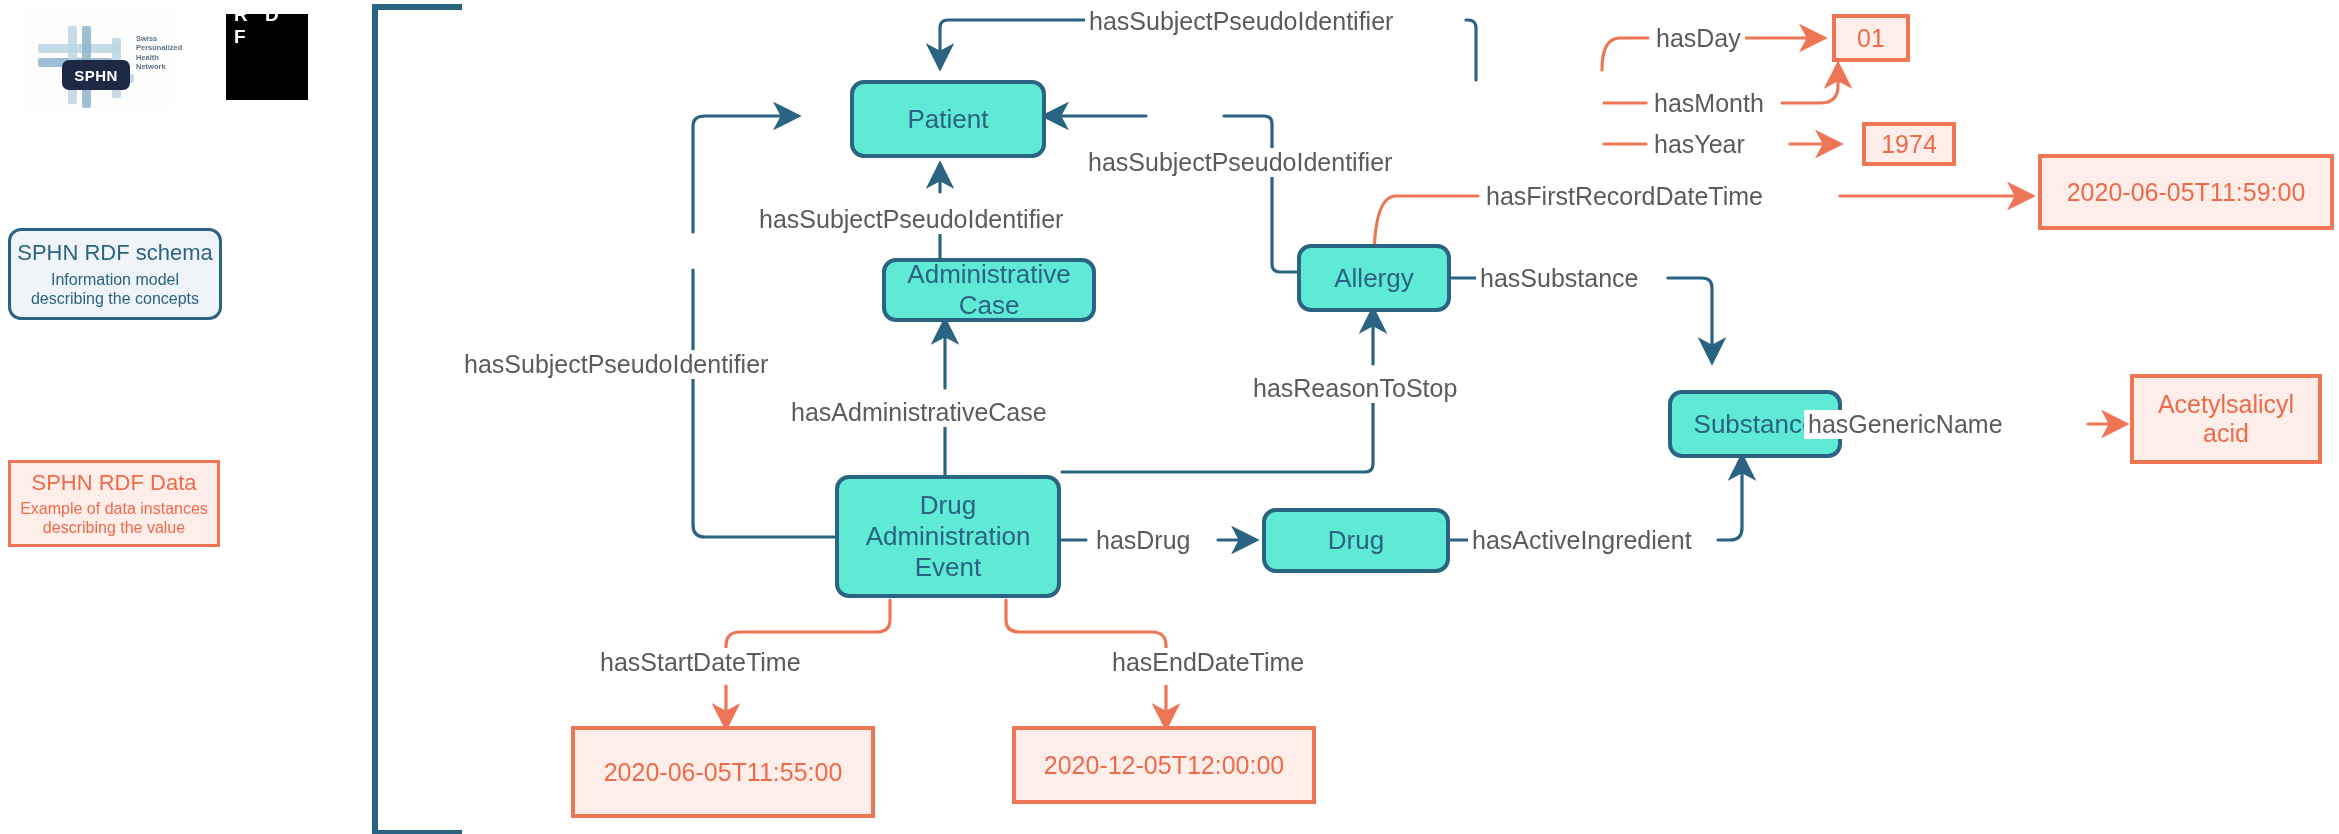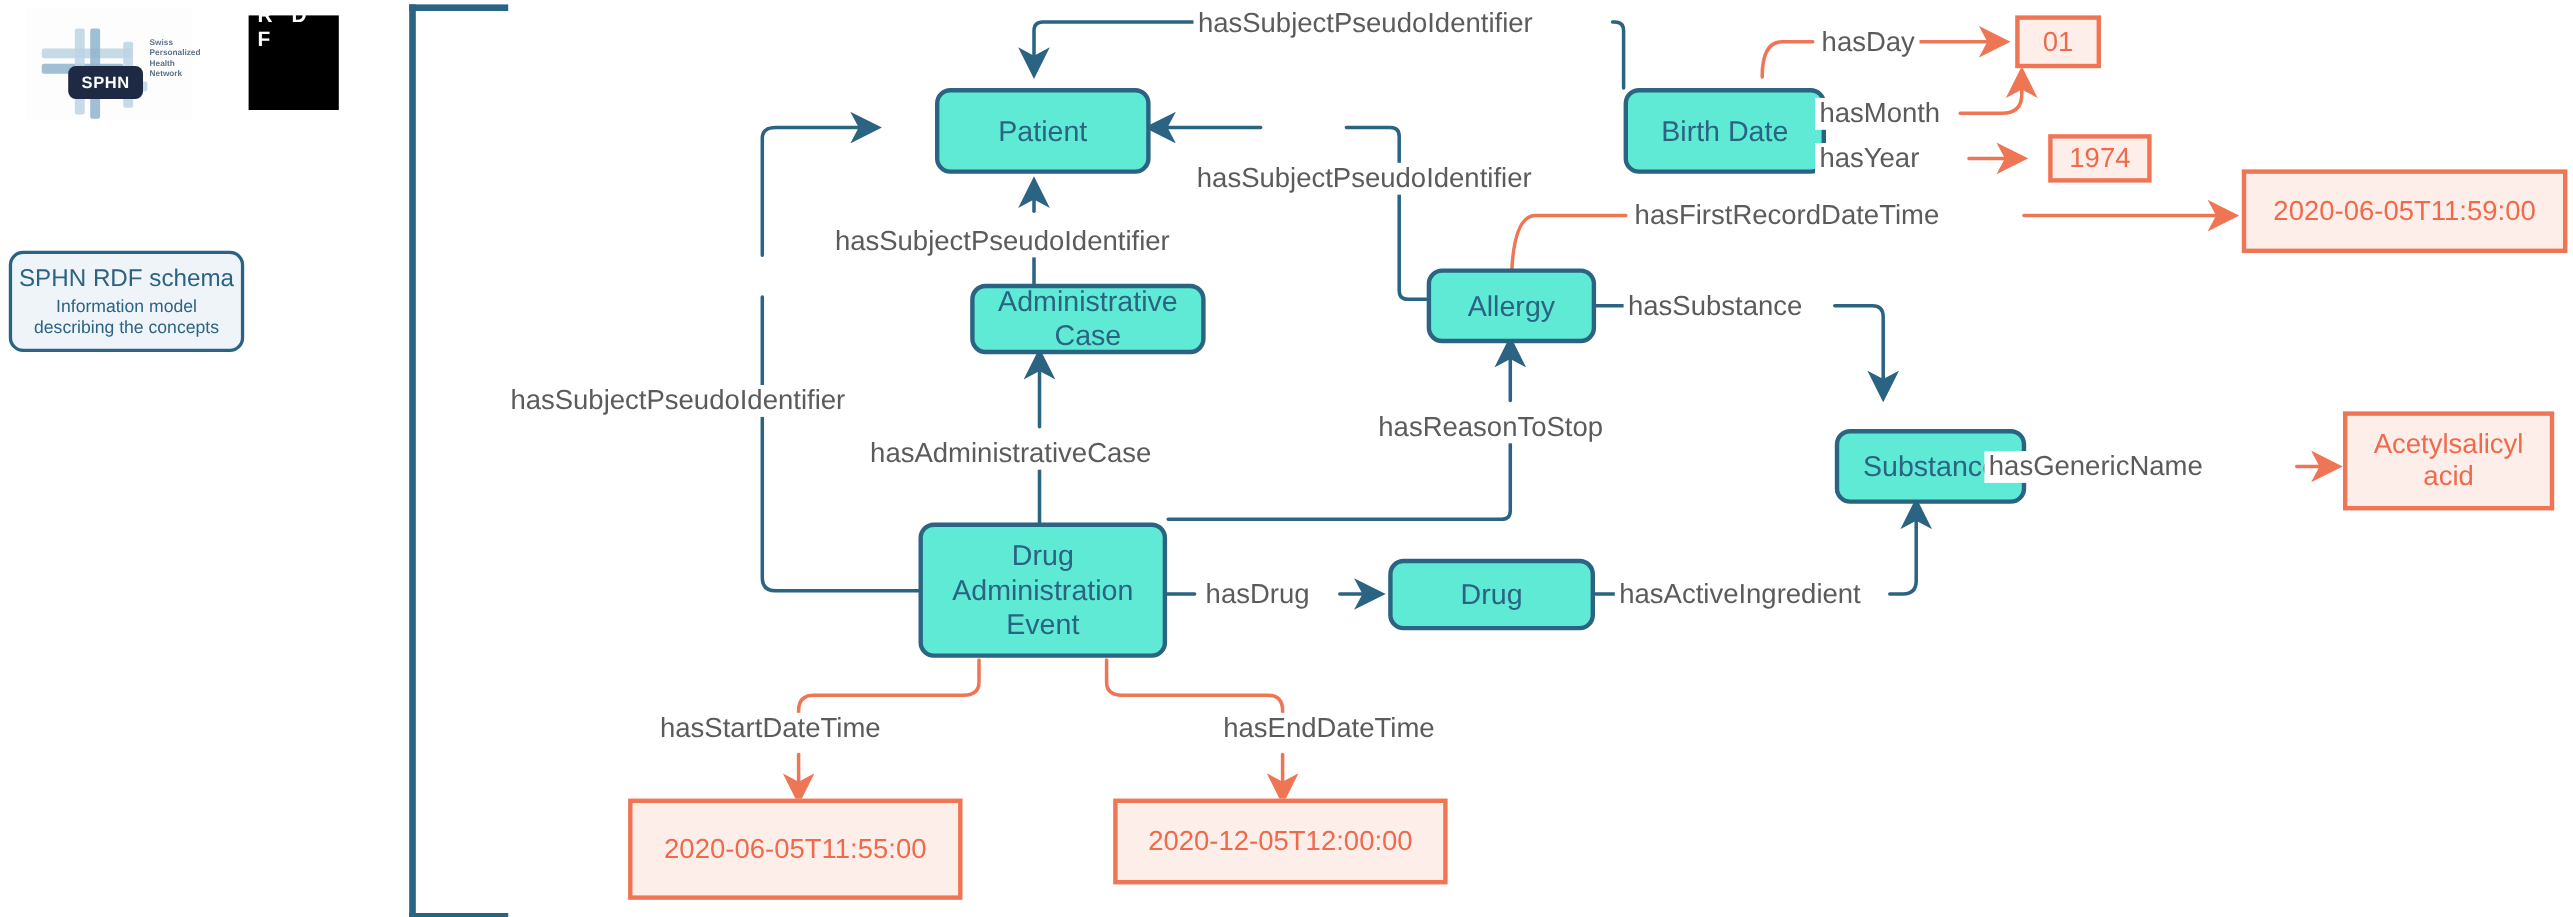--- a/index.html
+++ b/index.html
@@ -87,20 +87,25 @@
     </div>
     <div class="rdf-word">R D F</div>
   </div>
 
   <div class="legend-box legend-schema">
     <div class="t">SPHN RDF schema</div>
     <div class="s">Information model</div>
     <div class="s" style="margin-top:0">describing the concepts</div>
   </div>
 
+  <div class="legend-box legend-data">
+    <div class="t">SPHN RDF Data</div>
+    <div class="s">Example of data instances</div>
+    <div class="s" style="margin-top:0">describing the value</div>
+  </div>
 
   <div class="bracket"></div>
 
   <div id="canvas">
   <svg viewBox="0 0 2339 834" xmlns="http://www.w3.org/2000/svg">
     <defs>
       <marker id="ah-s" markerWidth="9" markerHeight="9" refX="7.2" refY="4.5" orient="auto">
         <path d="M0,0 L9,4.5 L0,9 L2.4,4.5 z" fill="#2b6382"></path>
       </marker>
       <marker id="ah-d" markerWidth="9" markerHeight="9" refX="7.2" refY="4.5" orient="auto">
@@ -160,23 +165,20 @@
       <path d="M1006,600 L1006,620 Q1006,632 1020,632 L1152,632 Q1166,632 1166,646 L1166,648"></path>
       <path d="M1166,686 L1166,726" marker-end="url(#ah-d)"></path>
     </g>
   </svg>
   </div>
 
   <div class="node" style="left:850px;top:80px;width:196px;height:78px;">
     <span>Patient</span>
   </div>
 
-  <div class="node" style="left:1476px;top:80px;width:184px;height:78px;">
-    <span>Birth Date</span>
-  </div>
 
   <div class="node" style="left:838px;top:258px;width:214px;height:64px;flex-direction:column;margin-left:44px;">
     <span>Administrative</span>
     <span>Case</span>
   </div>
 
   <div class="node" style="left:1297px;top:244px;width:154px;height:68px;">
     <span>Allergy</span>
   </div>
 

